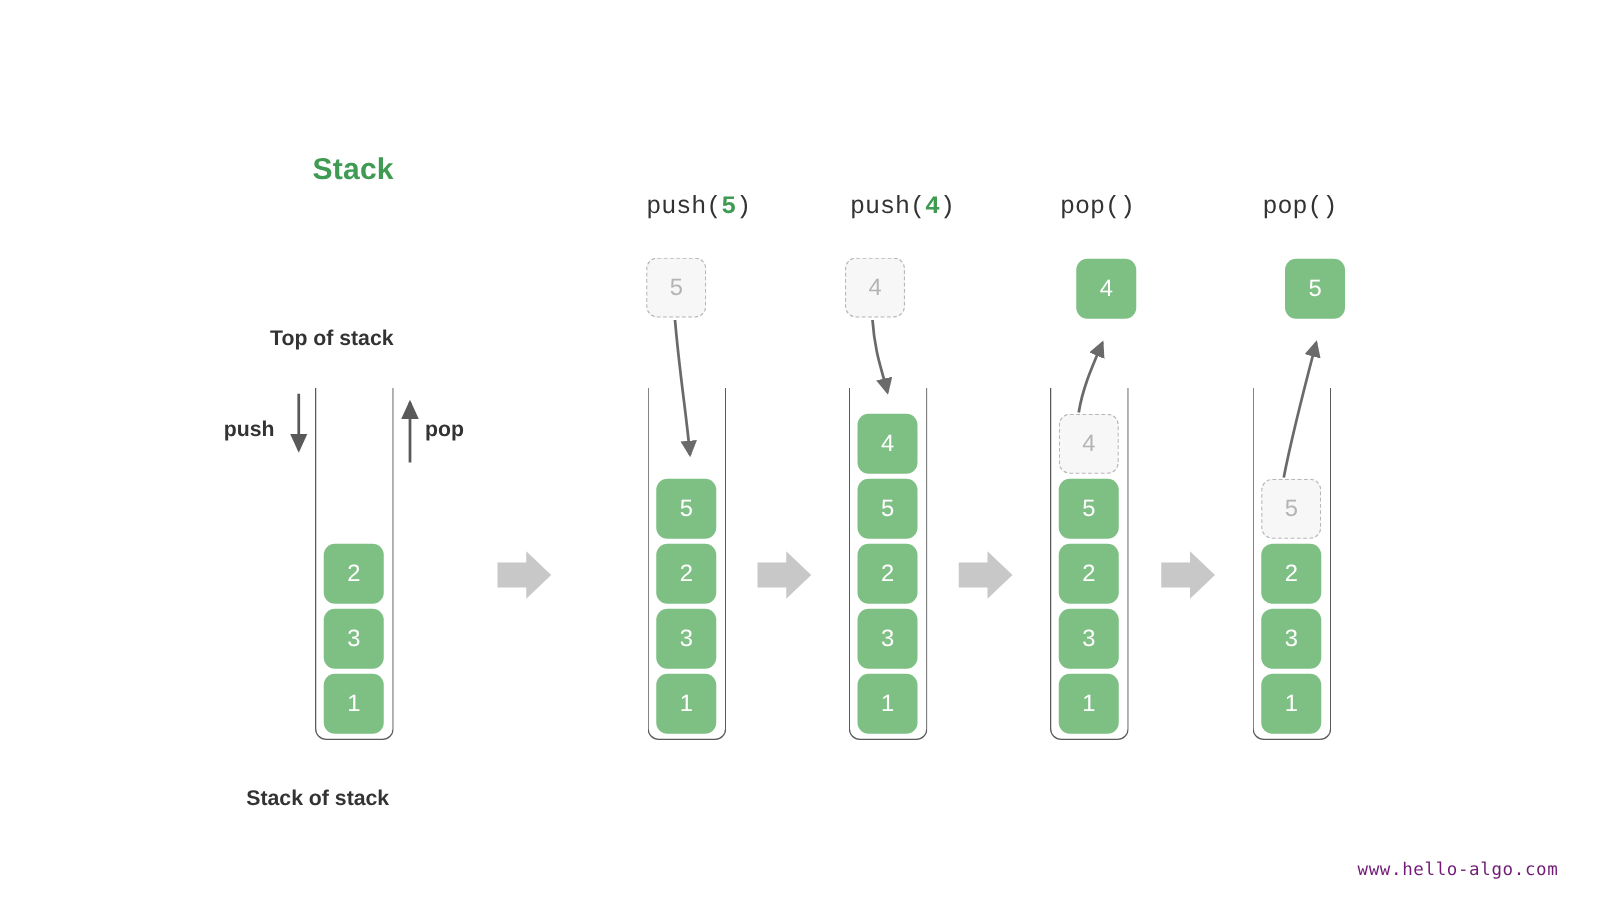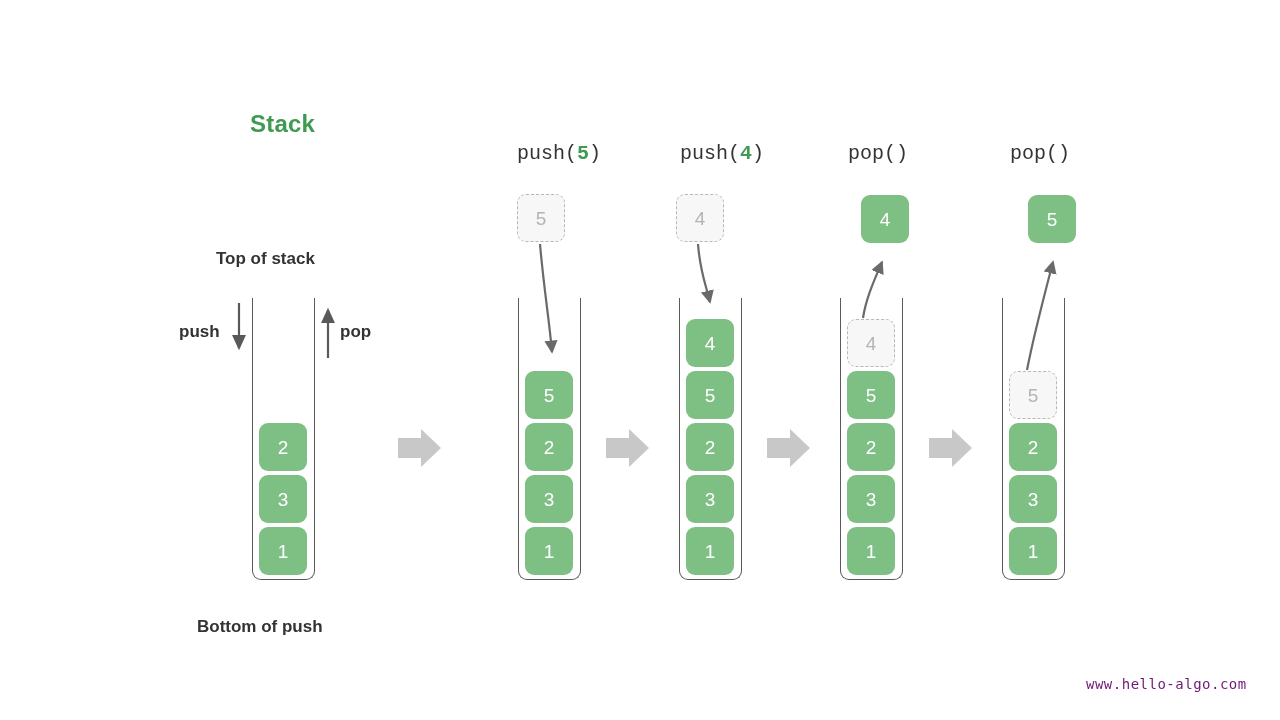--- a/index.html
+++ b/index.html
@@ -12,21 +12,21 @@
     width: 1280px;
     height: 720px;
     position: relative;
     overflow: hidden;
     font-family: "Liberation Sans", sans-serif;
     -webkit-font-smoothing: antialiased;
   }
 
   #canvas {
     position: absolute;
-    left: 0; top: 0;
+    left: 0; top: 12px;
     width: 1280px;
     height: 644px;
   }
 
   
   .abs { position: absolute; }
 
   
   .diagram-title {
     font-size: 24px;
@@ -117,21 +117,21 @@
 <div id="canvas">
 
   <div class="abs diagram-title" style="left:250px; top:110px;">Stack</div>
 
   <div class="abs label-bold" style="left:216px; top:249px;">Top of stack</div>
 
   <div class="abs label-bold" style="left:167px; top:322px;margin-left:12px;">push</div>
 
   <div class="abs label-bold" style="left:340px; top:322px;">pop</div>
 
-  <div class="abs label-bold" style="left:197px; top:617px;">Bottom of push</div>
+  <div class="abs label-bold" style="left:197px; top:617px;">Stack of stack</div>
 
   <div class="abs op-title" style="left:517px; top:142px;">
     <span>push(</span><span class="arg">5</span><span>)</span>
   </div>
 
   <div class="abs op-title" style="left:680px; top:142px;">
     <span>push(</span><span class="arg">4</span><span>)</span>
   </div>
 
   <div class="abs op-title" style="left:848px; top:142px;">

